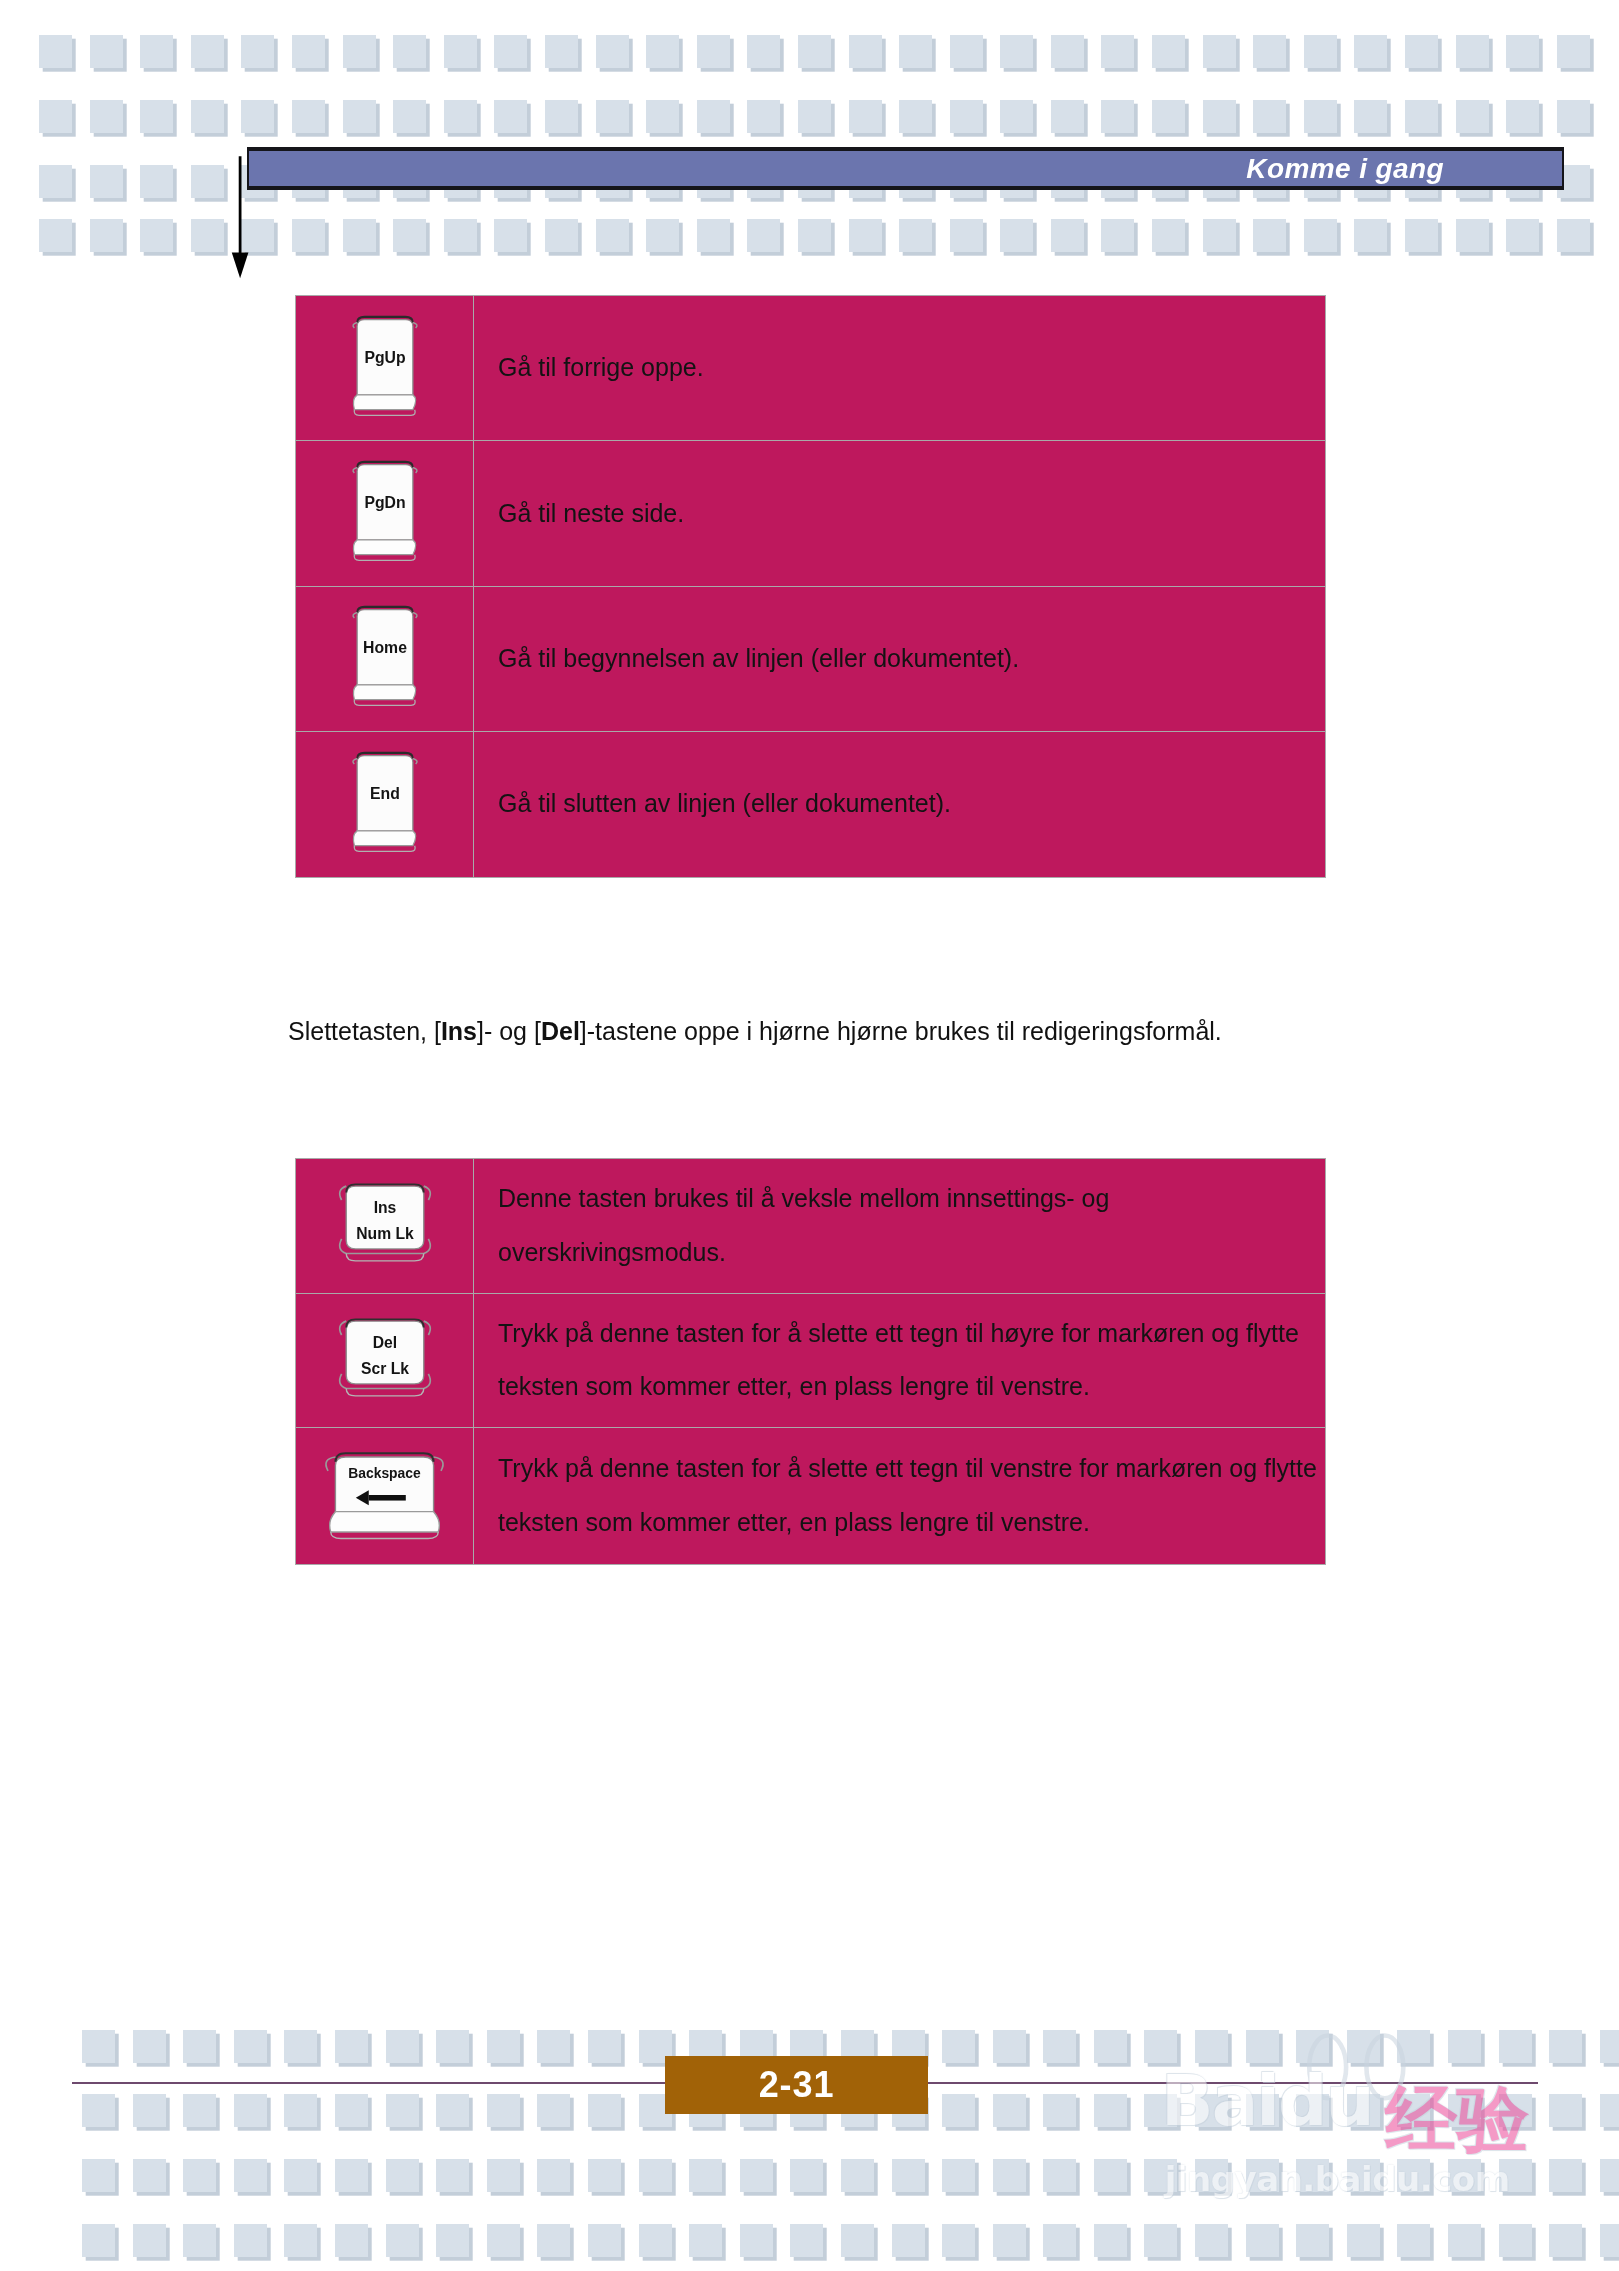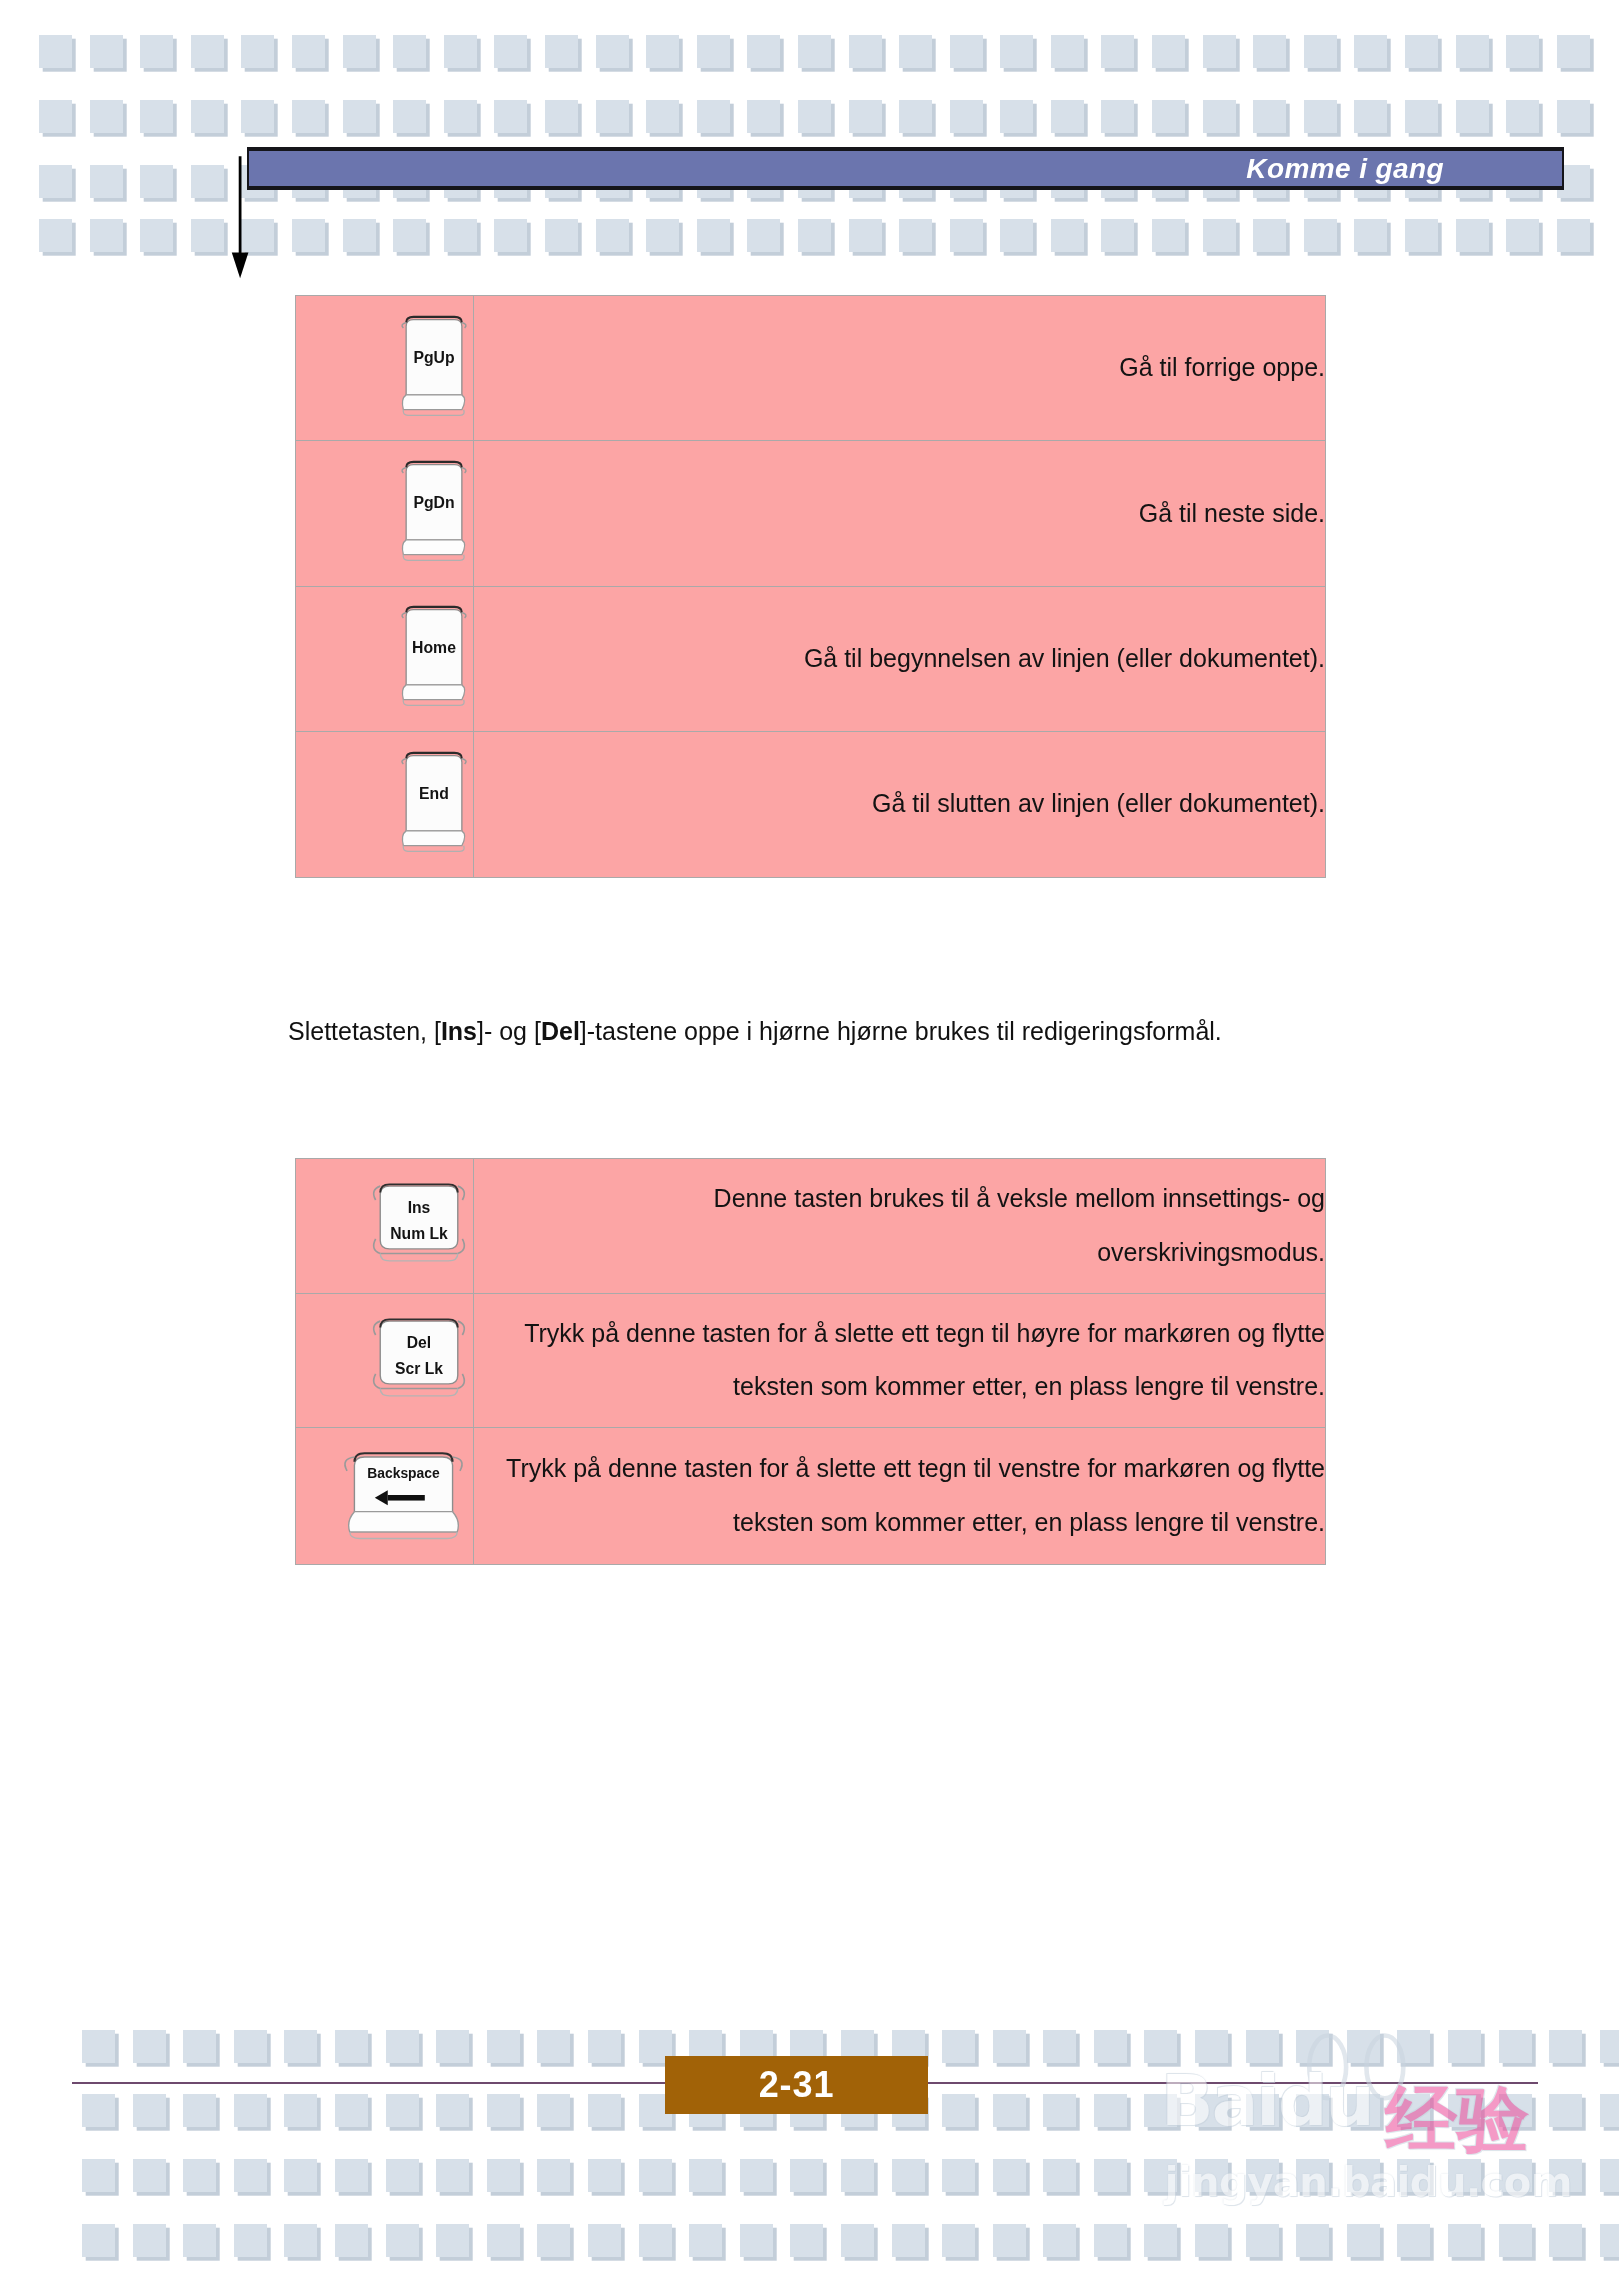--- a/index.html
+++ b/index.html
@@ -70,22 +70,21 @@
   }
 
   table.keytable {
     position: absolute;
     border-collapse: collapse;
     table-layout: fixed;
   }
   table.keytable td {
     border: 1.5px solid #a9a9a9;
     vertical-align: middle;
-    background: #fca5a5;
-    text-align: right;
+    background: #be185d;
   }
   td.keycell {
     width: 178px;
     text-align: center;
     padding: 16.7px 0;
   }
   td.desccell {
     padding: 13px 0 13px 24px;
     font-size: 25px;
     color: #131313;
@@ -146,21 +145,21 @@
   }
   #wm-cn {
     position: absolute; left: 237px; top: 35px;
     font-size: 72px; font-weight: bold;
     color: #ec4899;
     text-shadow: 0 0 1.9px #b9c6d3, 0.9px 0.9px 0 #c9d4df, -0.9px -0.9px 0 #c9d4df;
     font-family: Liberation Mono, monospace;
   }
   #wm-url {
     position: absolute; left: 16.7px; top: 122px;
-    font-size: 40px; font-weight: bold;
+    font-size: 34px; font-weight: bold;
     color: #ffffff;
     text-shadow: 0 0 1.9px #b9c6d3, 0.9px 0.9px 0 #c9d4df;
     letter-spacing: -0.5px;
     font-family: "DejaVu Sans", sans-serif;
   }
   #wm-paw {
     position: absolute; left: 148px; top: -7.4px;
   }
 </style>
 </head>

